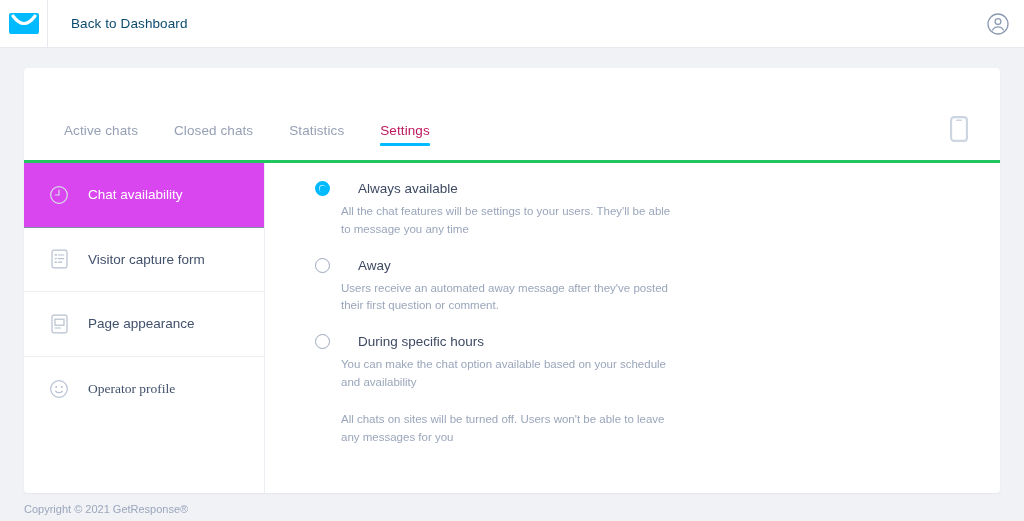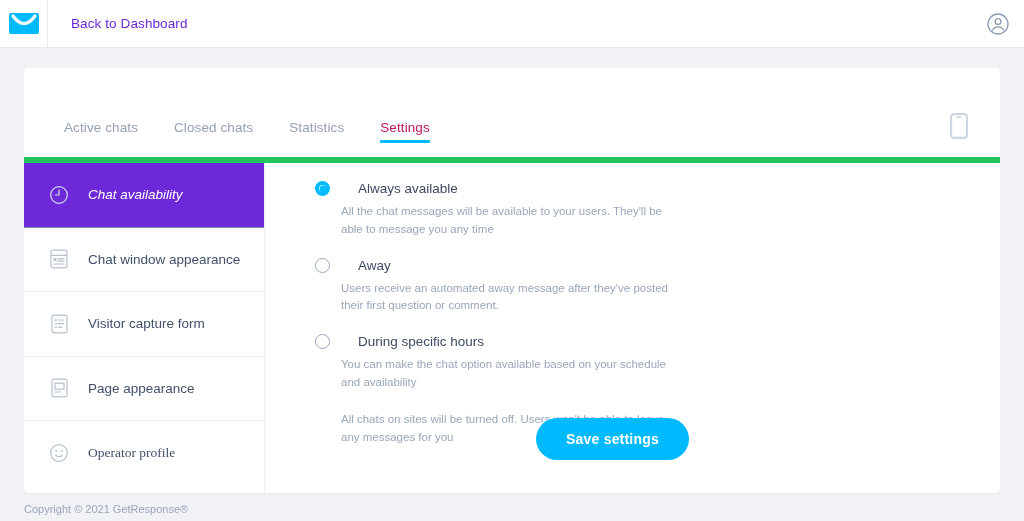--- a/index.html
+++ b/index.html
@@ -38,21 +38,21 @@
     height: 21px;
     background: #00baff;
     border-radius: 2px;
     display: flex;
     align-items: flex-start;
     justify-content: center;
     overflow: hidden;
   }
   .back-link {
     margin-left: 23px;
-    color: #6d28d9;
+    color: #0c4a6e;
     font-size: 13.5px;
     text-decoration: none;
     letter-spacing: .1px;
   }
   .account-icon {
     position: absolute;
     right: 14px;
     top: 12px;
     width: 24px;
     height: 24px;
@@ -68,21 +68,21 @@
     background: #ffffff;
     border-radius: 4px;
     box-shadow: 0 1px 2px rgba(65,80,107,.07);
     overflow: hidden;
   }
 
   
   .tabs-row {
     position: relative;
     height: 95px;
-    border-bottom: 6px solid #22c55e;
+    border-bottom: 3px solid #22c55e;
     display: flex;
     align-items: flex-end;
     padding: 0 22px;
   }
   .tabs {
     display: flex;
     align-items: flex-end;
     gap: 0;
     padding-bottom: 0;
   }
@@ -130,24 +130,23 @@
     display: flex;
     align-items: center;
     padding-left: 24px;
     border-bottom: 1px solid #eceef3;
     cursor: pointer;
     color: #41506b;
     font-size: 13.5px;
   }
   .side-item:last-child { border-bottom: none; font-family: Liberation Serif, serif; }
   .side-item.active {
-    background: #6d28d9;
+    background: #d946ef;
     color: #ffffff;
     border-bottom-color: #7e93a3;
-    font-style: italic;
   }
   .side-icon {
     width: 22px;
     height: 22px;
     margin-right: 18px;
     flex: 0 0 22px;
     display: flex;
     align-items: center;
     justify-content: center;
     color: #b6c0cf;
@@ -284,31 +283,20 @@
       <div class="side-item active">
         <span class="side-icon">
           <svg width="20" height="20" viewBox="0 0 20 20" aria-hidden="true">
             <circle cx="10" cy="10" r="8.3" fill="none" stroke="currentColor" stroke-width="1.2"></circle>
             <path d="M10 5.2V10H6.4" fill="none" stroke="currentColor" stroke-width="1.2" stroke-linecap="round" stroke-linejoin="round"></path>
           </svg>
         </span>
         <span>Chat availability</span>
       </div>
 
-      <div class="side-item">
-        <span class="side-icon">
-          <svg width="18" height="20" viewBox="0 0 18 20" aria-hidden="true">
-            <rect x="1" y="1.2" width="16" height="17.6" rx="2" fill="none" stroke="currentColor" stroke-width="1.2"></rect>
-            <path d="M1 6.4h16" stroke="currentColor" stroke-width="1.2"></path>
-            <rect x="3.6" y="9" width="3" height="3" rx=".6" fill="currentColor"></rect>
-            <path d="M8.2 9.8h6M8.2 12.2h6M3.6 15h10.6" stroke="currentColor" stroke-width="1.2" stroke-linecap="round"></path>
-          </svg>
-        </span>
-        <span>Chat window appearance</span>
-      </div>
 
       <div class="side-item">
         <span class="side-icon">
           <svg width="17" height="20" viewBox="0 0 17 20" aria-hidden="true">
             <rect x="1" y="1.2" width="15" height="17.6" rx="1.8" fill="none" stroke="currentColor" stroke-width="1.2"></rect>
             <path d="M4.2 6h1.2M4.2 9.6h1.2M4.2 13.2h1.2" stroke="currentColor" stroke-width="1.4" stroke-linecap="round"></path>
             <path d="M7.4 6h5.4M7.4 9.6h5.4M7.4 13.2h3.4" stroke="currentColor" stroke-width="1.2" stroke-linecap="round"></path>
           </svg>
         </span>
         <span>Visitor capture form</span>
@@ -338,21 +326,21 @@
       </div>
     </div>
 
     <div class="content">
 
       <div class="option">
         <div class="option-head">
           <span class="radio checked"></span>
           <span class="option-label">Always available</span>
         </div>
-        <div class="option-desc">All the chat messages will be available to your users. They'll be able to message you any time</div>
+        <div class="option-desc">All the chat features will be settings to your users. They'll be able to message you any time</div>
       </div>
 
       <div class="option">
         <div class="option-head">
           <span class="radio"></span>
           <span class="option-label">Away</span>
         </div>
         <div class="option-desc">Users receive an automated away message after they've posted their first question or comment.</div>
       </div>
 
@@ -361,23 +349,20 @@
           <span class="radio"></span>
           <span class="option-label">During specific hours</span>
         </div>
         <div class="option-desc">You can make the chat option available based on your schedule and availability</div>
       </div>
 
       <div class="option">
         <div class="option-desc">All chats on sites will be turned off. Users won't be able to leave any messages for you</div>
       </div>
 
-      <div class="save-wrap">
-        <button class="save-btn">Save settings</button>
-      </div>
     </div>
   </div>
 </div>
 
 <div class="footer">
   <span>Copyright © 2021 GetResponse®</span>
   <a href="#">Privacy center</a>
 </div>
 
 </body></html>

